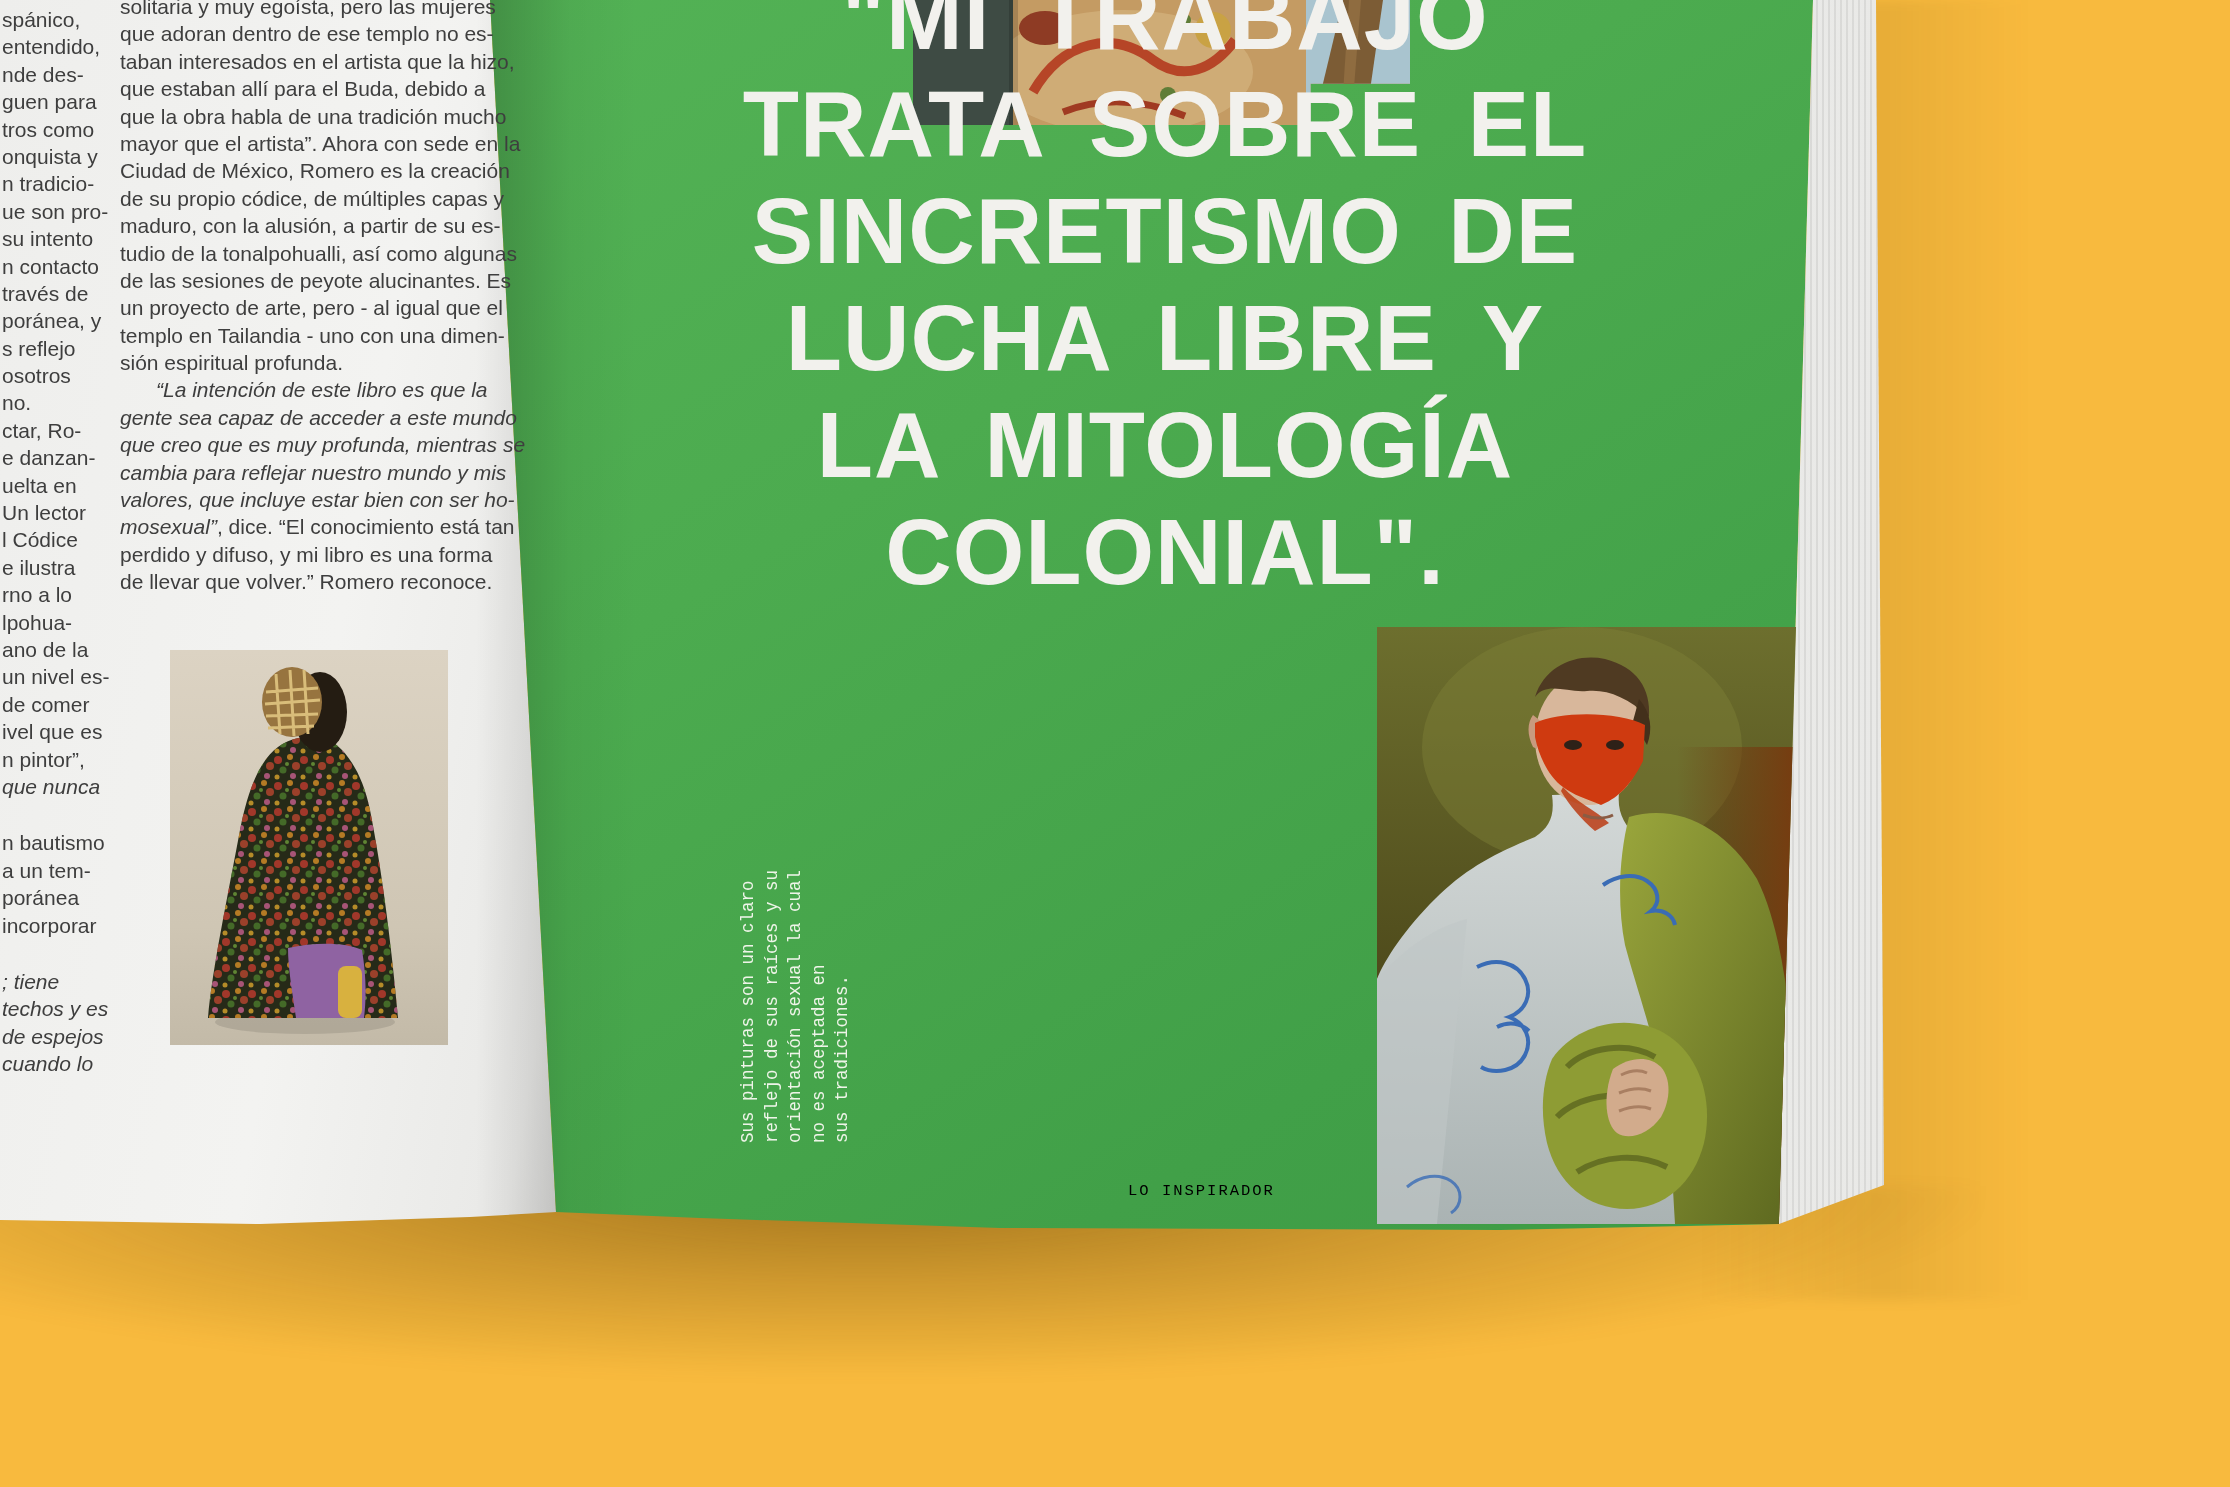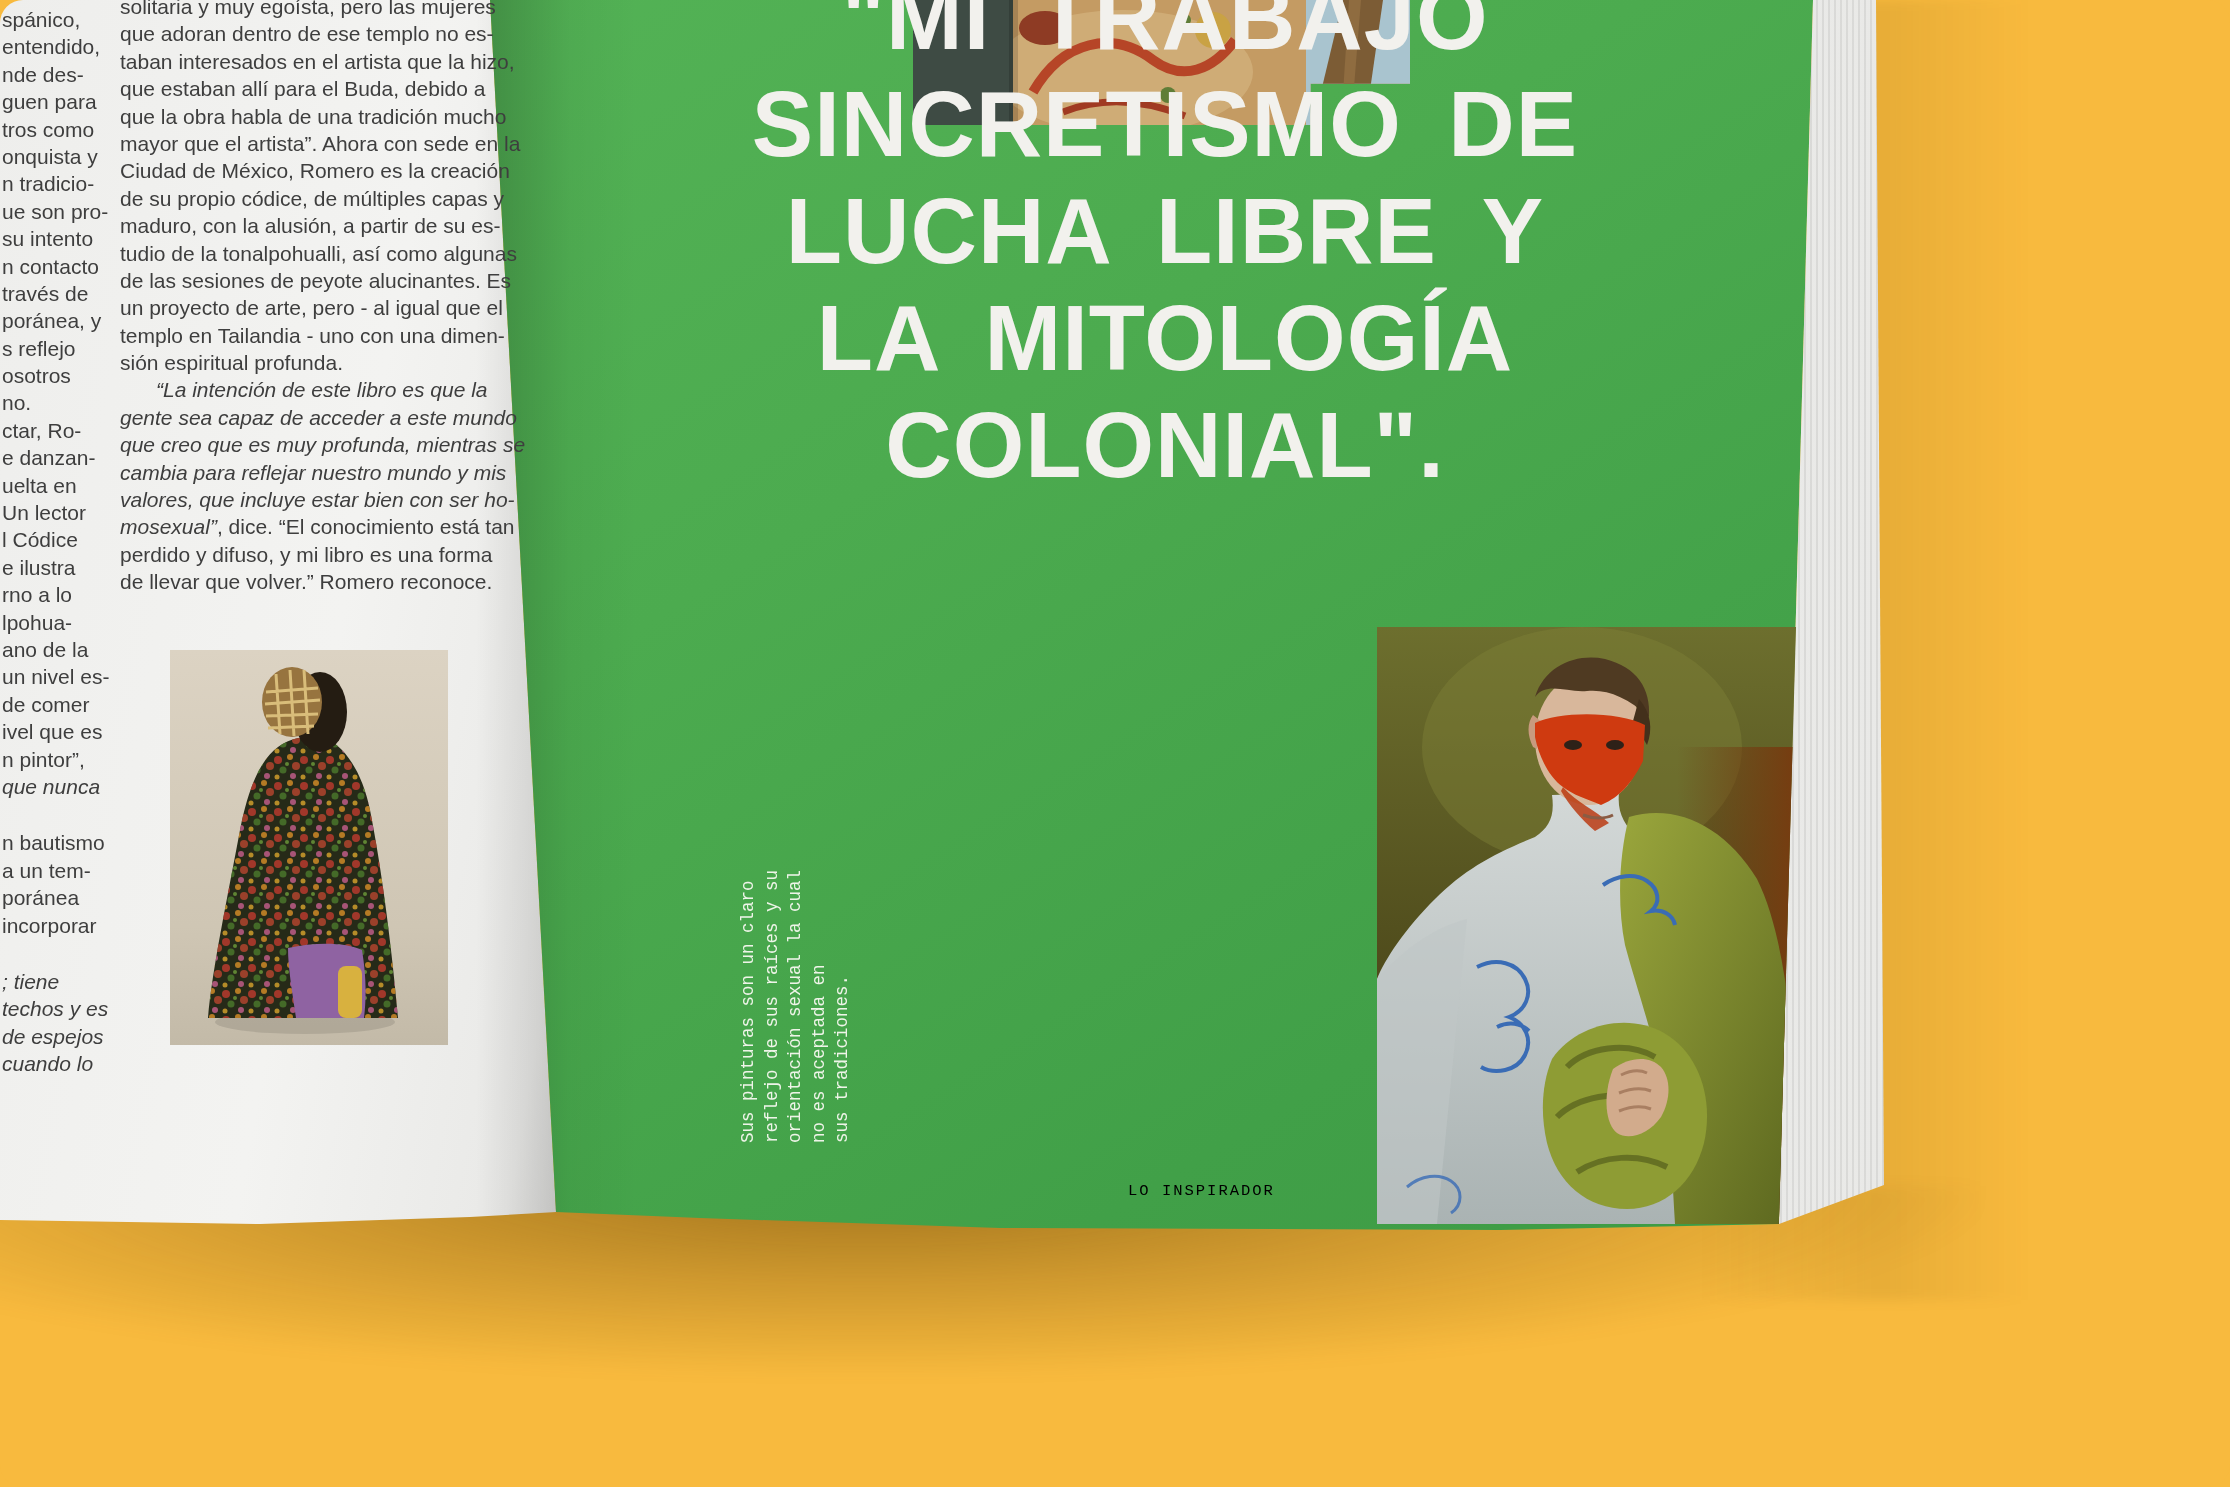--- a/index.html
+++ b/index.html
@@ -1,17 +1,17 @@
 <!DOCTYPE html>
 <html><head>
 <meta charset="utf-8">
 <style>
   html,body{margin:0;padding:0;background:#f8ba3e;}
   #canvas{position:relative;width:2230px;height:1487px;overflow:hidden;
-          background:#f8ba3e;font-family:"Liberation Sans",sans-serif;border-radius:23px;}
+          background:#f8ba3e;font-family:"Liberation Sans",sans-serif;}
 
   
   .book-shadow{position:absolute;left:-80px;top:1186px;width:2060px;height:190px;
     background:radial-gradient(ellipse at 46% 0%, rgba(92,60,2,0.55) 0%, rgba(92,60,2,0.25) 38%, rgba(92,60,2,0) 72%);
     filter:blur(7px);}
   .book-shadow2{position:absolute;left:1700px;top:0px;width:330px;height:1300px;
     background:linear-gradient(to right, rgba(92,60,2,0) 0%, rgba(92,60,2,0.10) 55%, rgba(92,60,2,0) 100%);
     filter:blur(6px);}
 
   
@@ -241,20 +241,21 @@
       <path d="M244 448 C252 444 262 442 270 446 M242 466 C252 462 264 460 274 464 M242 484 C252 480 264 478 274 482" stroke="#a97f62" stroke-width="3" fill="none"></path>
       <path d="M100 340 C120 330 140 336 148 352 C156 368 148 384 132 390 C148 396 156 412 148 428 C140 444 118 448 104 440 M120 400 C132 394 144 396 152 404" stroke="#3a6cb5" stroke-width="4" fill="none"></path>
       <path d="M226 258 C240 248 258 246 270 254 C282 262 284 276 274 284 C286 282 296 288 298 298" stroke="#3a6cb5" stroke-width="4" fill="none"></path>
       <path d="M30 560 C44 548 62 546 74 554 C86 562 86 578 74 586" stroke="#3a6cb5" stroke-width="3" fill="none" opacity="0.8"></path>
     </svg>
   </div>
 
   <div class="headline">
 
   <div class="line"><span>"MI TRABAJO</span></div>
+      <div class="line"><span>TRATA SOBRE EL</span></div>
       <div class="line"><span>SINCRETISMO DE</span></div>
       <div class="line"><span>LUCHA LIBRE Y</span></div>
       <div class="line"><span>LA MITOLOGÍA</span></div>
       <div class="line"><span>COLONIAL".</span></div>
     </div>
 
   <div class="vcaption">
 
   <div class="line"><span>Sus pinturas son un claro</span></div>
       <div class="line"><span>reflejo de sus raíces y su</span></div>

